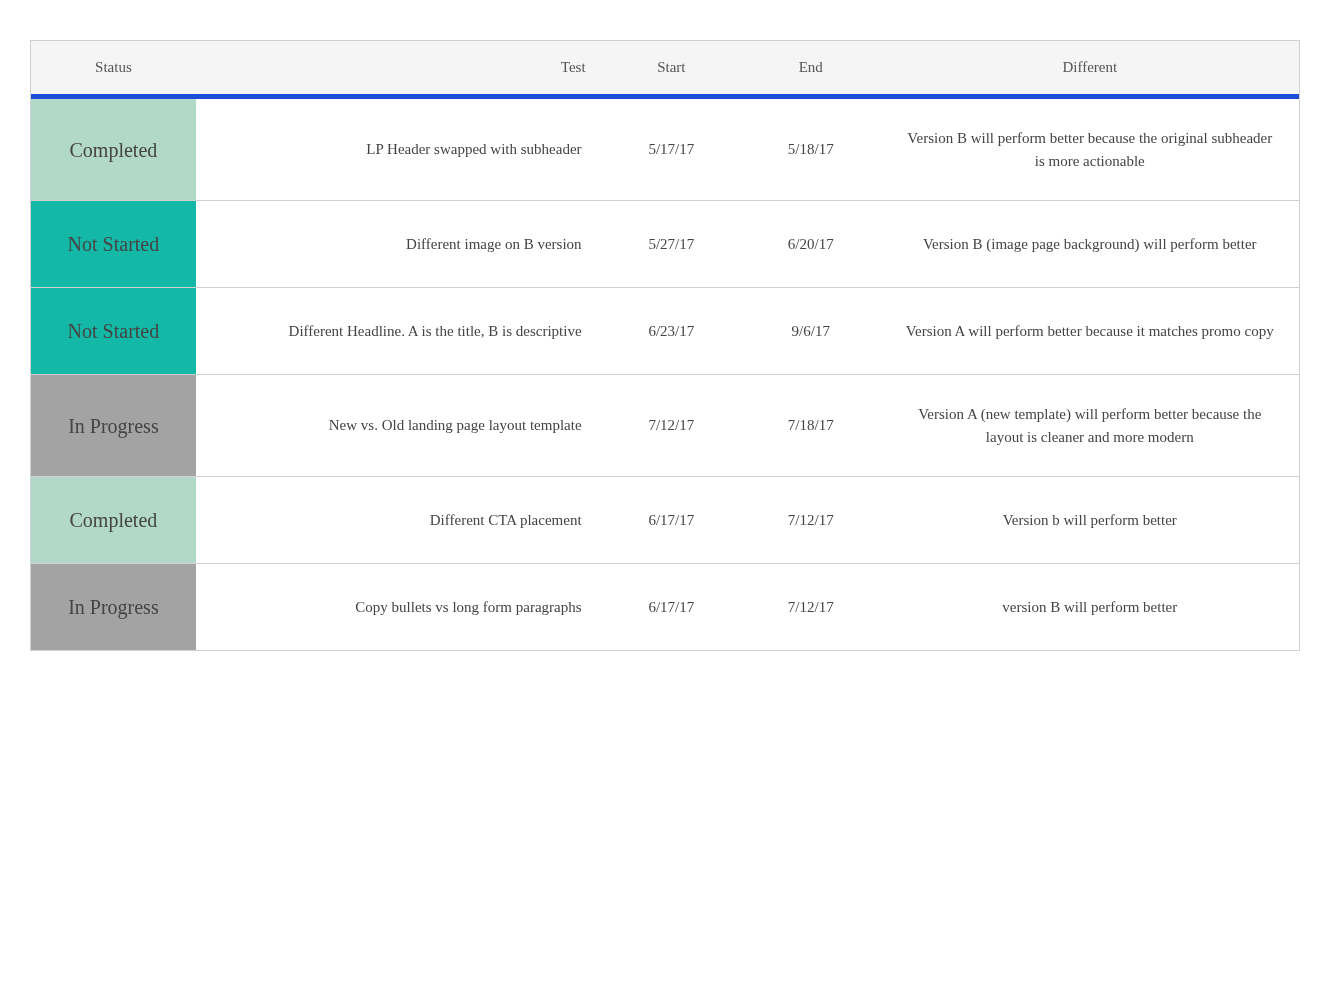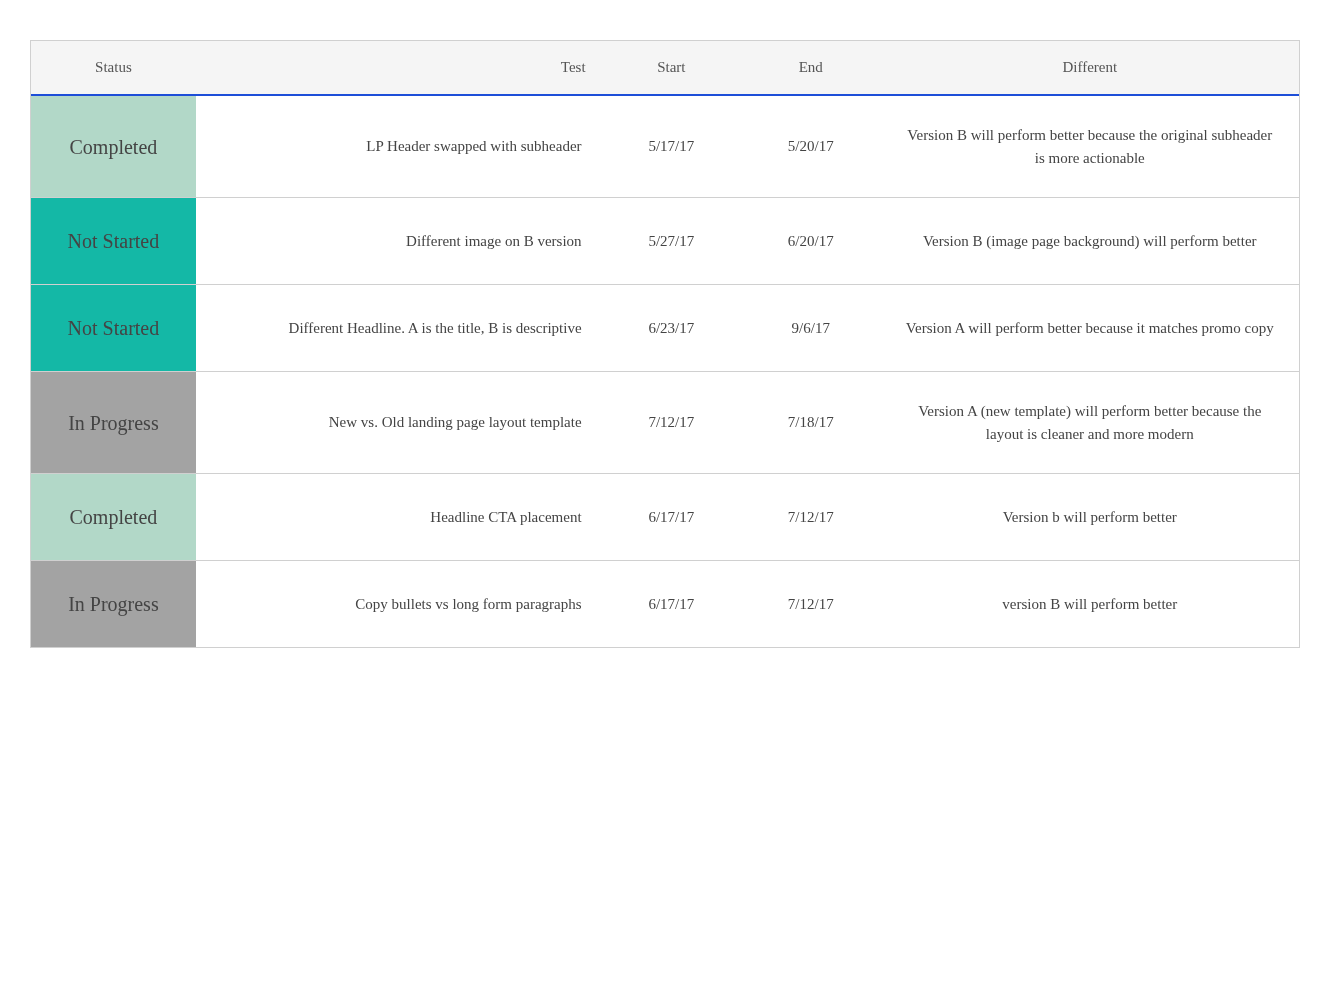--- a/index.html
+++ b/index.html
@@ -34,21 +34,21 @@
     thead tr {
       background: #f5f5f5;
     }
 
     thead th {
       padding: 18px 16px;
       font-weight: 400;
       font-size: 15px;
       color: #555;
       text-align: center;
-      border-bottom: 2px solid #1d4ed8;
+      border-bottom: 5px solid #1d4ed8;
     }
 
     tbody tr {
       border-bottom: 1px solid #d0d0d0;
     }
 
     tbody tr:last-child {
       border-bottom: none;
     }
 
@@ -111,21 +111,21 @@
         <th class="col-start">Start</th>
         <th class="col-end">End</th>
         <th class="col-prediction">Different</th>
       </tr>
     </thead>
     <tbody id="table-body">
     <tr>
       <td class="status-cell status-completed">Completed</td>
       <td class="col-test">LP Header swapped with subheader</td>
       <td class="col-start">5/17/17</td>
-      <td class="col-end">5/20/17</td>
+      <td class="col-end">5/18/17</td>
       <td class="col-prediction">Version B will perform better because the original subheader is more actionable</td>
     </tr>
         <tr>
       <td class="status-cell status-not-started">Not Started</td>
       <td class="col-test">Different image on B version</td>
       <td class="col-start">5/27/17</td>
       <td class="col-end">6/20/17</td>
       <td class="col-prediction">Version B (image page background) will perform better</td>
     </tr>
         <tr>
@@ -137,21 +137,21 @@
     </tr>
         <tr>
       <td class="status-cell status-in-progress">In Progress</td>
       <td class="col-test">New vs. Old landing page layout template</td>
       <td class="col-start">7/12/17</td>
       <td class="col-end">7/18/17</td>
       <td class="col-prediction">Version A (new template) will perform better because the layout is cleaner and more modern</td>
     </tr>
         <tr>
       <td class="status-cell status-completed">Completed</td>
-      <td class="col-test">Headline CTA placement</td>
+      <td class="col-test">Different CTA placement</td>
       <td class="col-start">6/17/17</td>
       <td class="col-end">7/12/17</td>
       <td class="col-prediction">Version b will perform better</td>
     </tr>
         <tr>
       <td class="status-cell status-in-progress">In Progress</td>
       <td class="col-test">Copy bullets vs long form paragraphs</td>
       <td class="col-start">6/17/17</td>
       <td class="col-end">7/12/17</td>
       <td class="col-prediction">version B will perform better</td>

